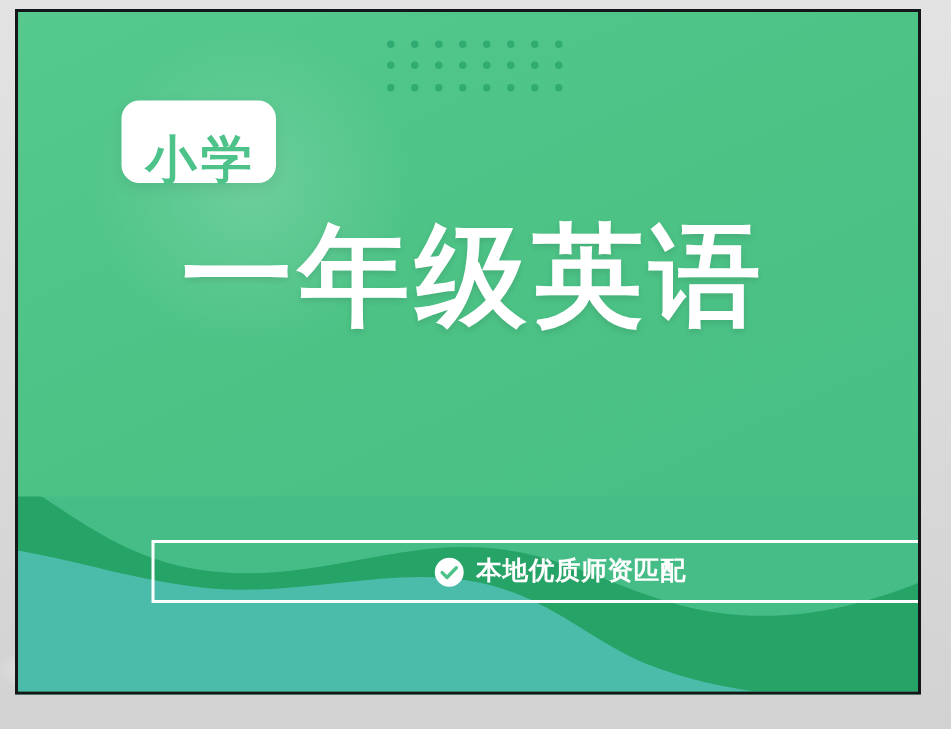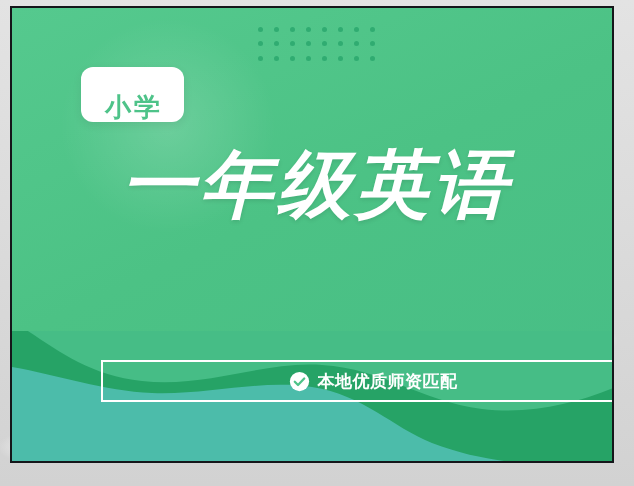--- a/index.html
+++ b/index.html
@@ -79,37 +79,36 @@
     height: 55px;
     background: #ffffff;
     border-radius: 12px;
     display: flex;
     align-items: center;
     justify-content: center;
     box-shadow: 0 3px 10px rgba(0,0,0,0.08);
   }
   #badge .badge-text {
     color: #4ec389;
-    font-size: 26px;
+    font-size: 34px;
     font-weight: 700;
     letter-spacing: 3px;
     line-height: 1;
     text-indent: 3px;
     margin-top: 24px;
   }
 
   
   #headline {
     position: absolute;
     left: 0;
     top: 132px;
     width: 604px;
     text-align: center;
     color: #ffffff;
-    font-style: italic;
   }
   #headline .line {
     font-size: 74px;
     font-weight: 700;
     line-height: 1.19;
     letter-spacing: 4px;
     text-shadow: 0 2px 4px rgba(0,0,0,0.10);
     text-indent: 4px;
   }
 

